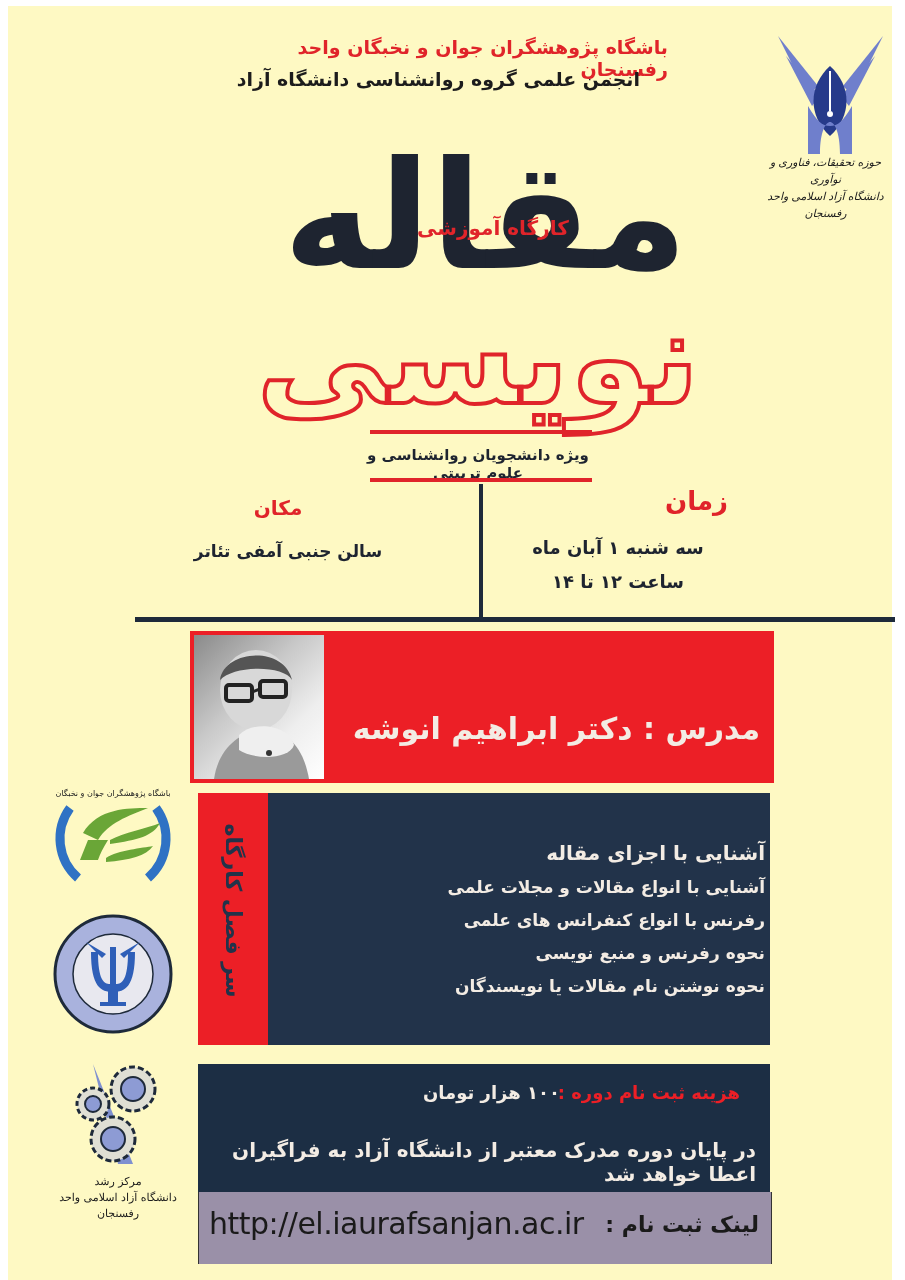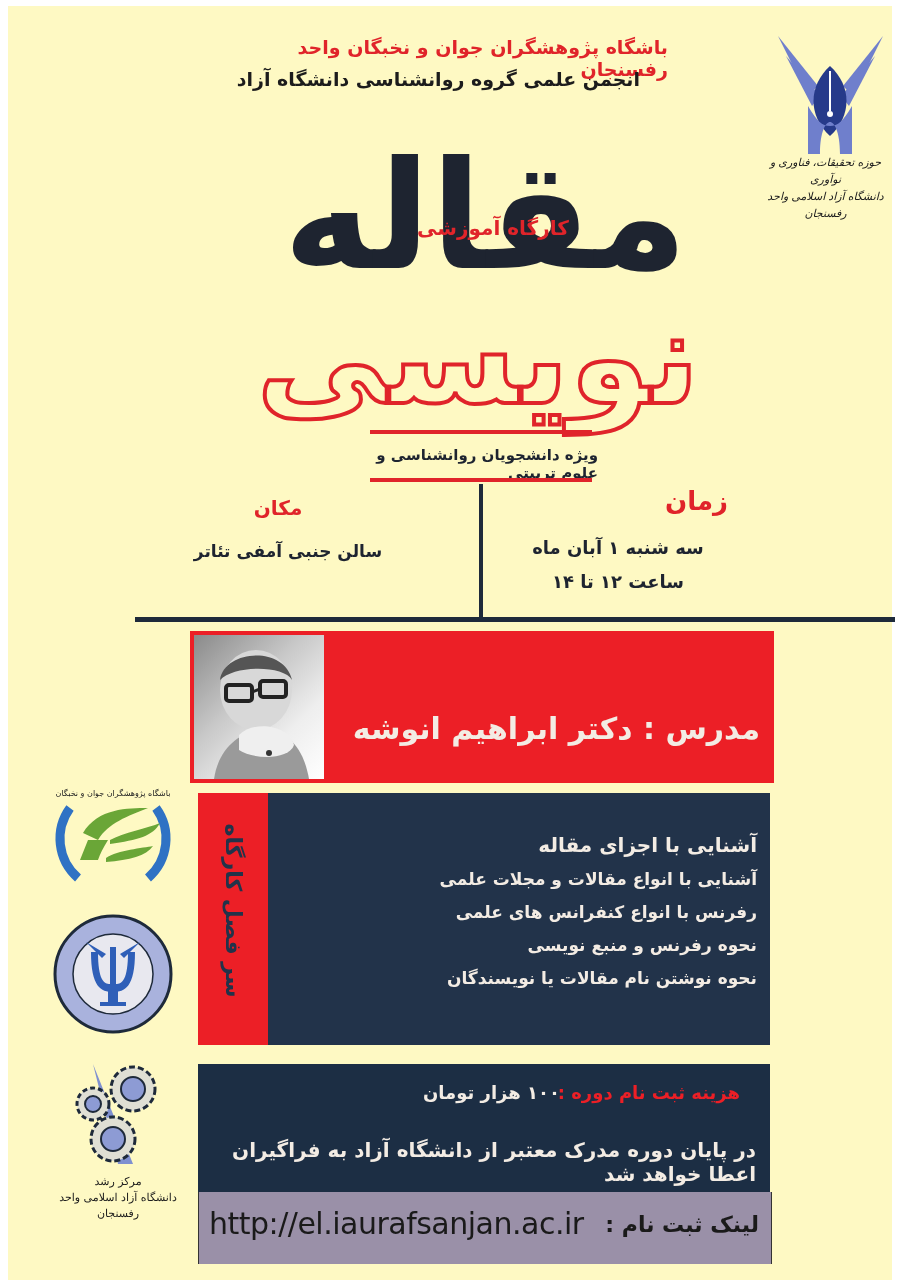--- a/index.html
+++ b/index.html
@@ -15,40 +15,40 @@
 
   
   .logo-tr { left:760px; top:20px; width:125px; height:190px; }
   .logo-tr-cap { left:745px; top:148px; width:145px; text-align:center; font-family:Liberation Sans, sans-serif; font-style:italic; font-size:11px; color:#1c1c1c; line-height:17px; }
 
   
   .t-maghale { left:200px; top:130px; width:555px; text-align:center; color:#1e2430; font-weight:bold; font-size:150px; line-height:160px; letter-spacing:-4px; }
   .t-kargah { left:400px; top:210px; width:170px; text-align:center; color:#e0242a; font-weight:bold; font-size:20px; }
   .t-nevisi { left:220px; top:282px; width:500px; text-align:center; color:transparent; -webkit-text-stroke:4px #e0242a; font-weight:bold; font-size:130px; line-height:140px; }
   .redline { background:#e0242a; height:4px; }
-  .t-vizhe { left:350px; top:440px; width:240px; text-align:right; font-weight:bold; font-size:15px; color:#1e2430; }
+  .t-vizhe { left:350px; top:440px; width:240px; text-align:center; font-weight:bold; font-size:15px; color:#1e2430; }
 
   
   .vline { left:471px; top:478px; width:4px; height:136px; background:#1e2a3a; }
   .hline { left:127px; top:611px; width:760px; height:5px; background:#1e2a3a; }
   .zaman { left:520px; top:480px; width:200px; text-align:right; color:#e0242a; font-weight:bold; font-size:26px; }
   .zaman-d { left:500px; top:525px; width:220px; text-align:center; color:#1e2430; font-weight:bold; font-size:18px; line-height:34px; }
   .makan { left:220px; top:490px; width:100px; text-align:center; color:#e0242a; font-weight:bold; font-size:20px; }
   .makan-d { left:180px; top:535px; width:200px; text-align:center; color:#1e2430; font-weight:bold; font-size:17px; }
 
   
   .instr { left:182px; top:625px; width:584px; height:152px; background:#ec1f26; }
   .photo { left:4px; top:4px; width:130px; height:144px; background:linear-gradient(135deg,#8a8a8a 0%,#c8c8c8 40%,#eeeeee 70%,#ffffff 100%); overflow:hidden; }
   .instr-name { left:150px; top:52px; width:420px; text-align:right; color:#f3ece4; font-weight:bold; font-size:30px;margin-top:28px; }
 
   
   .syl { left:190px; top:787px; width:572px; height:252px; background:#22334a; }
   .syl-side { left:0; top:0; width:70px; height:252px; background:#ec1f26; }
   .syl-side-txt { position:absolute; left:-80px; top:105px; width:230px; text-align:center; transform:rotate(90deg); color:#22334a; font-weight:bold; font-size:22px; }
-  .syl-list { left:80px; top:30px; width:475px; text-align:right; color:#f3ece4; font-weight:bold; font-size:17px; list-style:none; margin:4px; padding:0; }
+  .syl-list { left:80px; top:30px; width:475px; text-align:right; color:#f3ece4; font-weight:bold; font-size:17px; list-style:none; margin:12px; padding:0; }
   .syl-list li { line-height:33px; }
   .syl-list li:first-child { font-size:20px; line-height:36px; }
 
   
   .fee { left:190px; top:1058px; width:572px; height:128px; background:#1c2e44; }
   .fee-label { right:30px; top:18px; color:#ec1f26; font-weight:bold; font-size:18px; }
   .fee-val { right:210px; top:18px; color:#f3ece4; font-weight:bold; font-size:18px; }
   .fee-cert { left:10px; top:74px; width:548px; text-align:right; color:#f3ece4; font-weight:bold; font-size:20px; }
 
   .link { left:190px; top:1186px; width:572px; height:72px; background:#9a90a8; border-left:1px solid #333; border-right:1px solid #333; }

